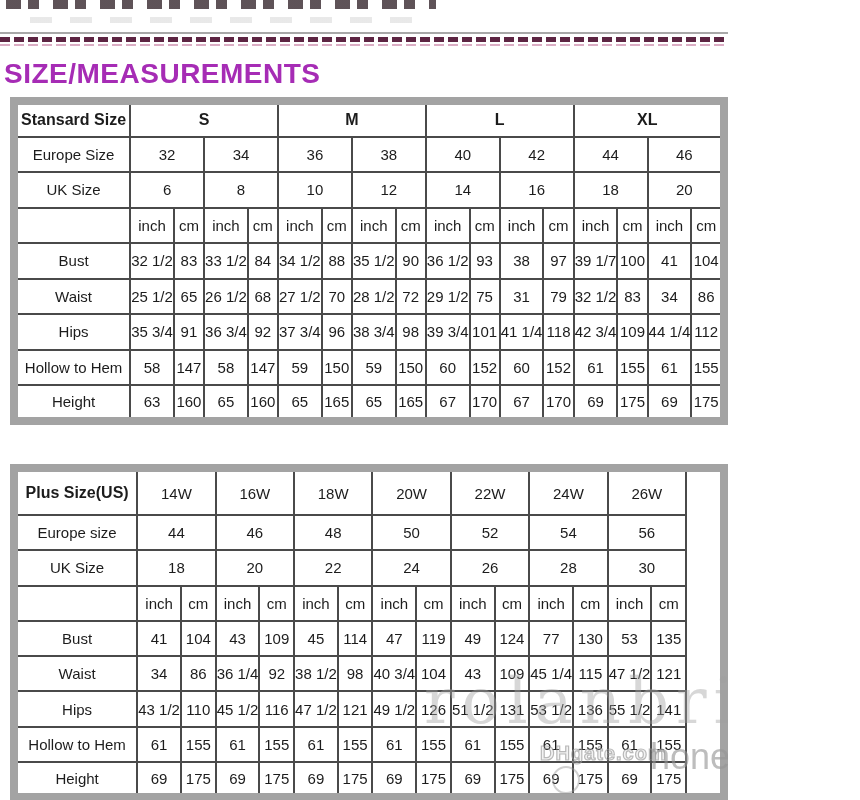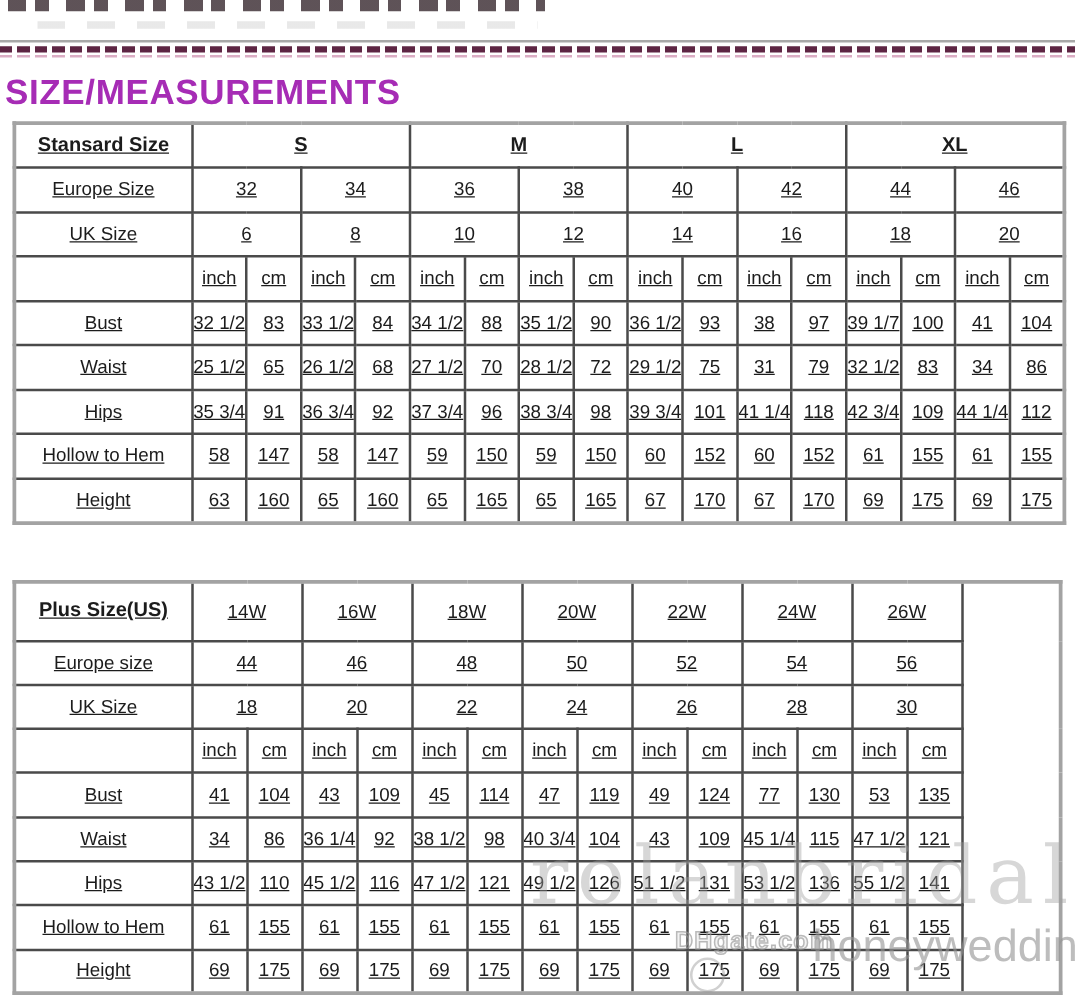--- a/index.html
+++ b/index.html
@@ -1,37 +1,37 @@
 <!DOCTYPE html>
 <html><head>
 <meta charset="utf-8">
 <style>
   html,body{margin:0;padding:0;background:#fff;}
-  .canvas{position:relative;width:860px;height:800px;background:#ffffff;overflow:hidden;
+  .canvas{position:relative;width:728px;height:800px;background:#ffffff;overflow:hidden;
           font-family:"Liberation Sans",sans-serif;color:#1c1c1c;}
 
   
   .crop-frag{position:absolute;left:6px;top:0;width:430px;height:9px;opacity:.85;
     background:
       repeating-linear-gradient(90deg,#42343a 0 15px,transparent 15px 22px,#42343a 22px 33px,transparent 33px 47px);}
   .crop-frag2{position:absolute;left:30px;top:17px;width:400px;height:6px;opacity:.22;
     background:repeating-linear-gradient(90deg,#9a9a9a 0 22px,transparent 22px 40px);}
 
   
   .gray-line{position:absolute;left:0;top:32px;width:860px;height:2px;background:#a8a8a8;}
   .dash-line{position:absolute;left:0;top:37px;width:860px;height:5px;
     background:repeating-linear-gradient(90deg,#5d2543 0 10px,transparent 10px 14px);}
   .pink-line{position:absolute;left:0;top:44px;width:860px;height:2px;
     background:repeating-linear-gradient(90deg,#dbadc4 0 10px,transparent 10px 14px);}
 
   .title{position:absolute;left:4px;top:58px;font-size:28px;font-weight:700;
          letter-spacing:.5px;color:#a62cb5;}
 
   table{border-collapse:collapse;table-layout:fixed;position:absolute;left:10px;
-        background:#fff;border:3px solid #a3a3a3;text-decoration:underline;}
+        background:#fff;border:8px solid #a3a3a3;}
   td{border:2px solid #4a4a4a;text-align:center;vertical-align:middle;
      font-size:15px;padding:0;overflow:hidden;white-space:nowrap;}
   td.b{font-weight:700;font-size:16px;}
   #standard-table{top:97px;}
   #plus-table{top:464px;border-radius:14px;}
   #standard-table tr{height:35.5px;}
   #plus-table tr{height:35.3px;}
   #plus-table tr:first-child{height:47px;}
 
   

